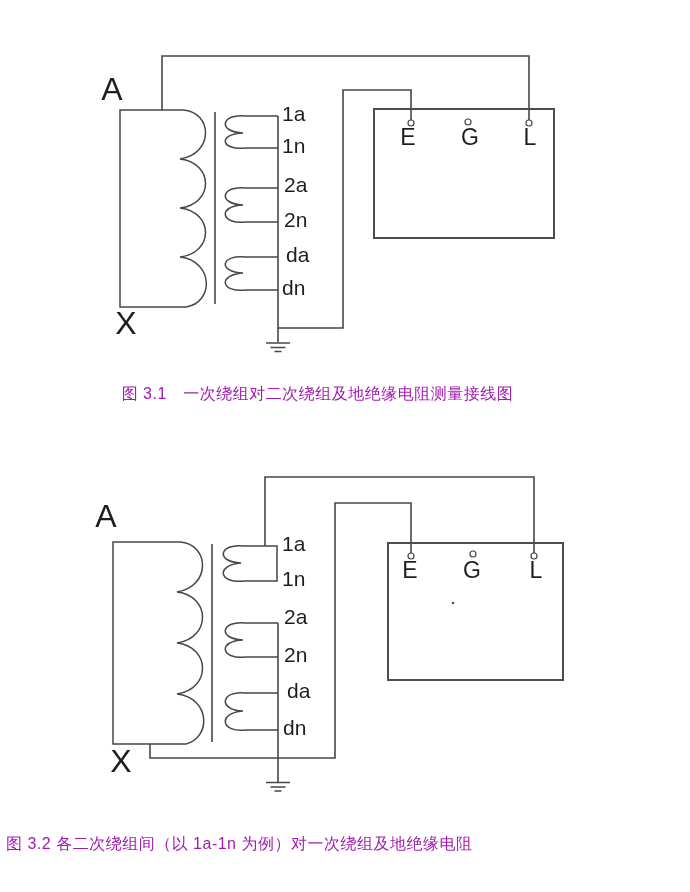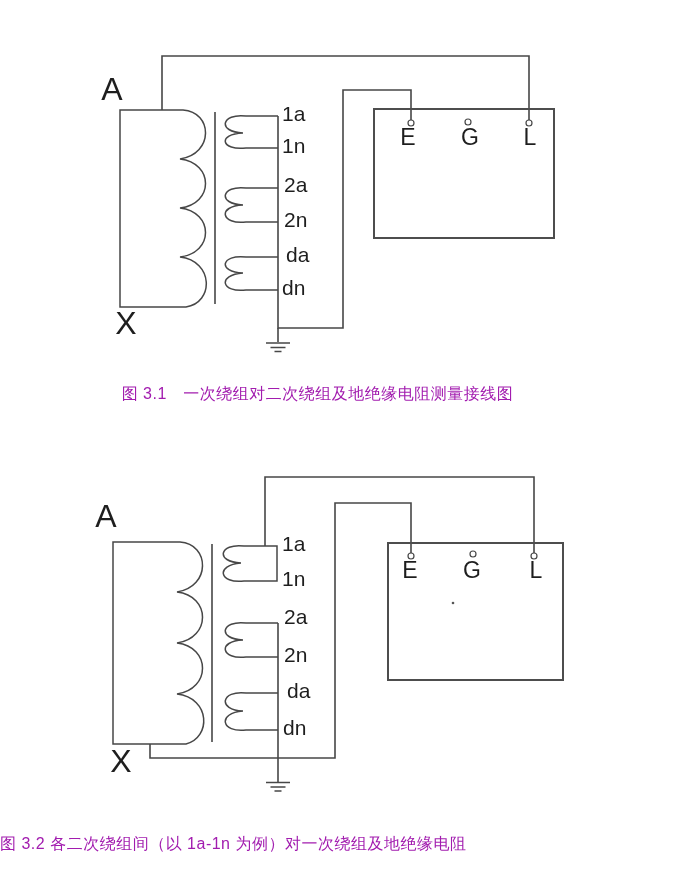--- a/index.html
+++ b/index.html
@@ -63,21 +63,21 @@
     letter-spacing: 0.5px;
     white-space: nowrap;
   }
   #caption-1 {
     left: 0;
     top: 384px;
     width: 635px;
     text-align: center;
   }
   #caption-2 {
-    left: 0;
+    left: 6px;
     top: 834px;
     text-align: center;
   }
 </style>
 </head>
 <body>
 
 <div id="page">
 
   <svg id="diagram-svg" width="690" height="892" viewBox="0 0 690 892">

